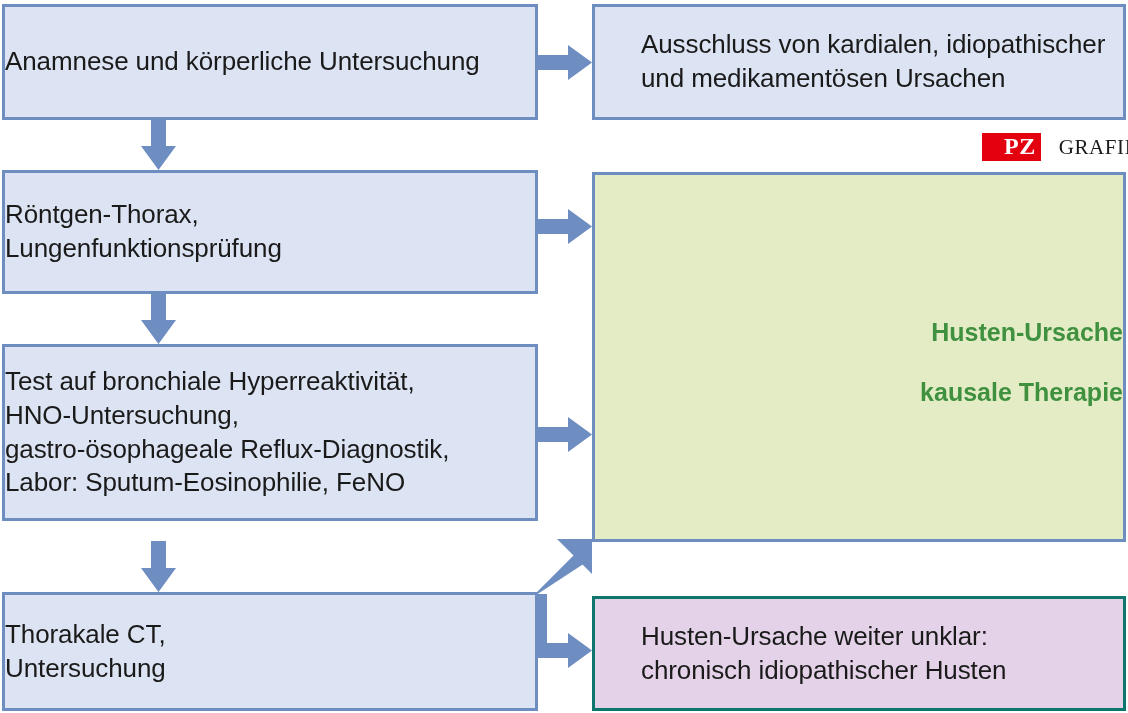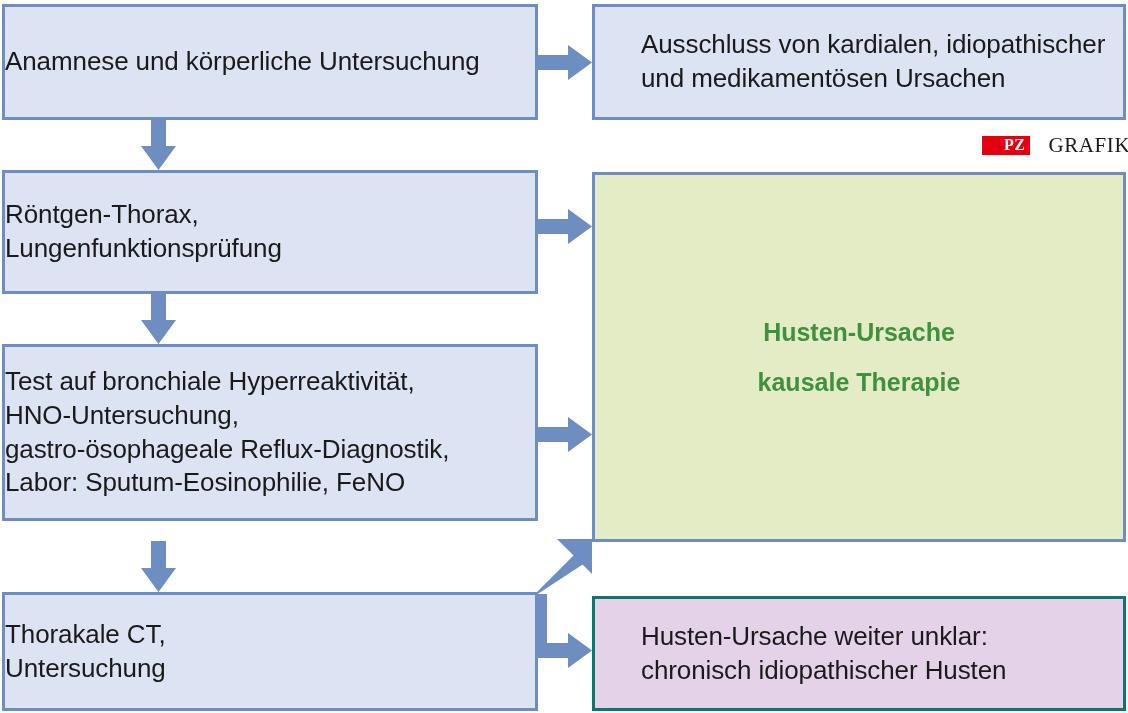--- a/index.html
+++ b/index.html
@@ -40,25 +40,26 @@
     display: block;
     color: #1a1a1a;
     font-size: 26px;
     line-height: 1.30;
     white-space: nowrap;
     letter-spacing: -0.1px;
   }
   .pad-left { }
   .pad-left-sm { padding-left: 46px; }
   .center-text {
-    text-align: center;
+    text-align: right;
     color: #3f9140;
     font-weight: bold;
     font-size: 25px;
     line-height: 1.30;
+    margin-top: 10px;
   }
   .gap { height: 18px; }
 
   
   #arrows {
     position: absolute;
     left: 0;
     top: 0;
     width: 1128px;
     height: 713px;
@@ -71,21 +72,21 @@
     display: flex;
     align-items: center;
     left: 982px;
     top: 133px;
   }
   #logo .pz {
     background: #e3000f;
     color: #ffffff;
     font-family: "Liberation Serif", serif;
     font-weight: bold;
-    font-size: 16px;
+    font-size: 24px;
     letter-spacing: 0.5px;
     padding: 1px 5px 2px 22px;
     line-height: 1.05;
   }
   #logo .grafik {
     color: #1a1a1a;
     font-family: "Liberation Serif", serif;
     font-size: 21px;
     letter-spacing: 0.6px;
     padding-left: 18px;

